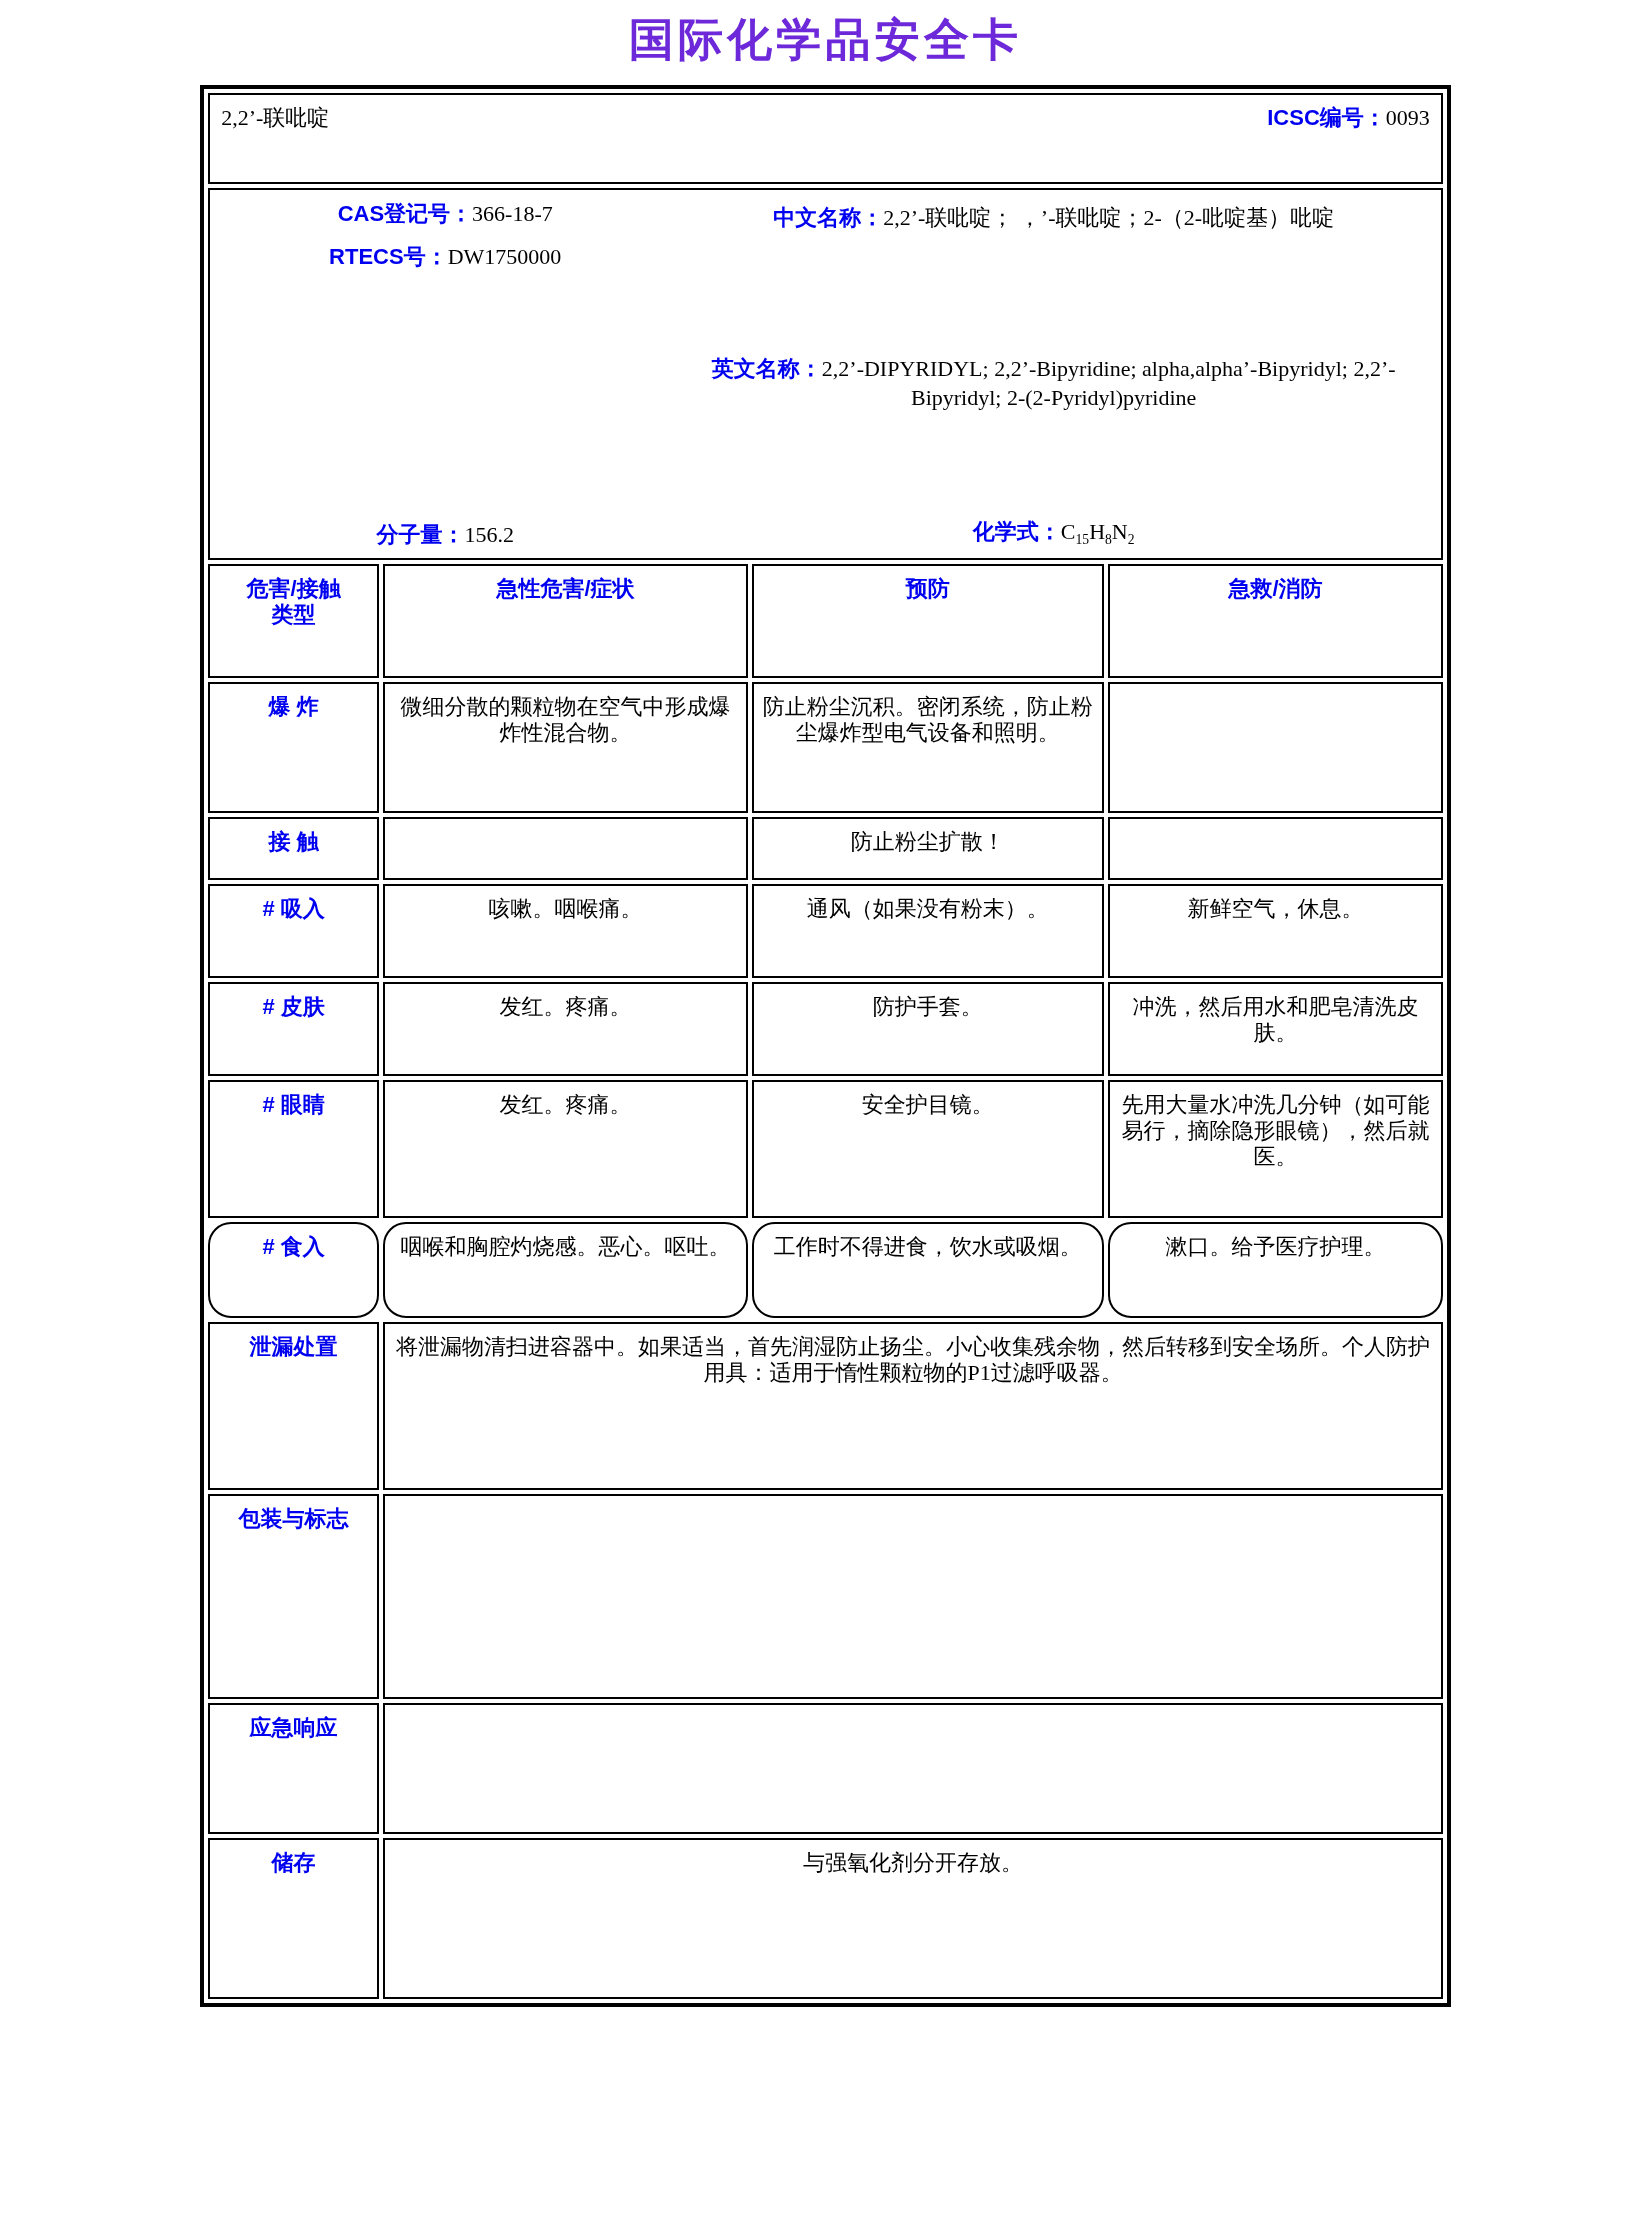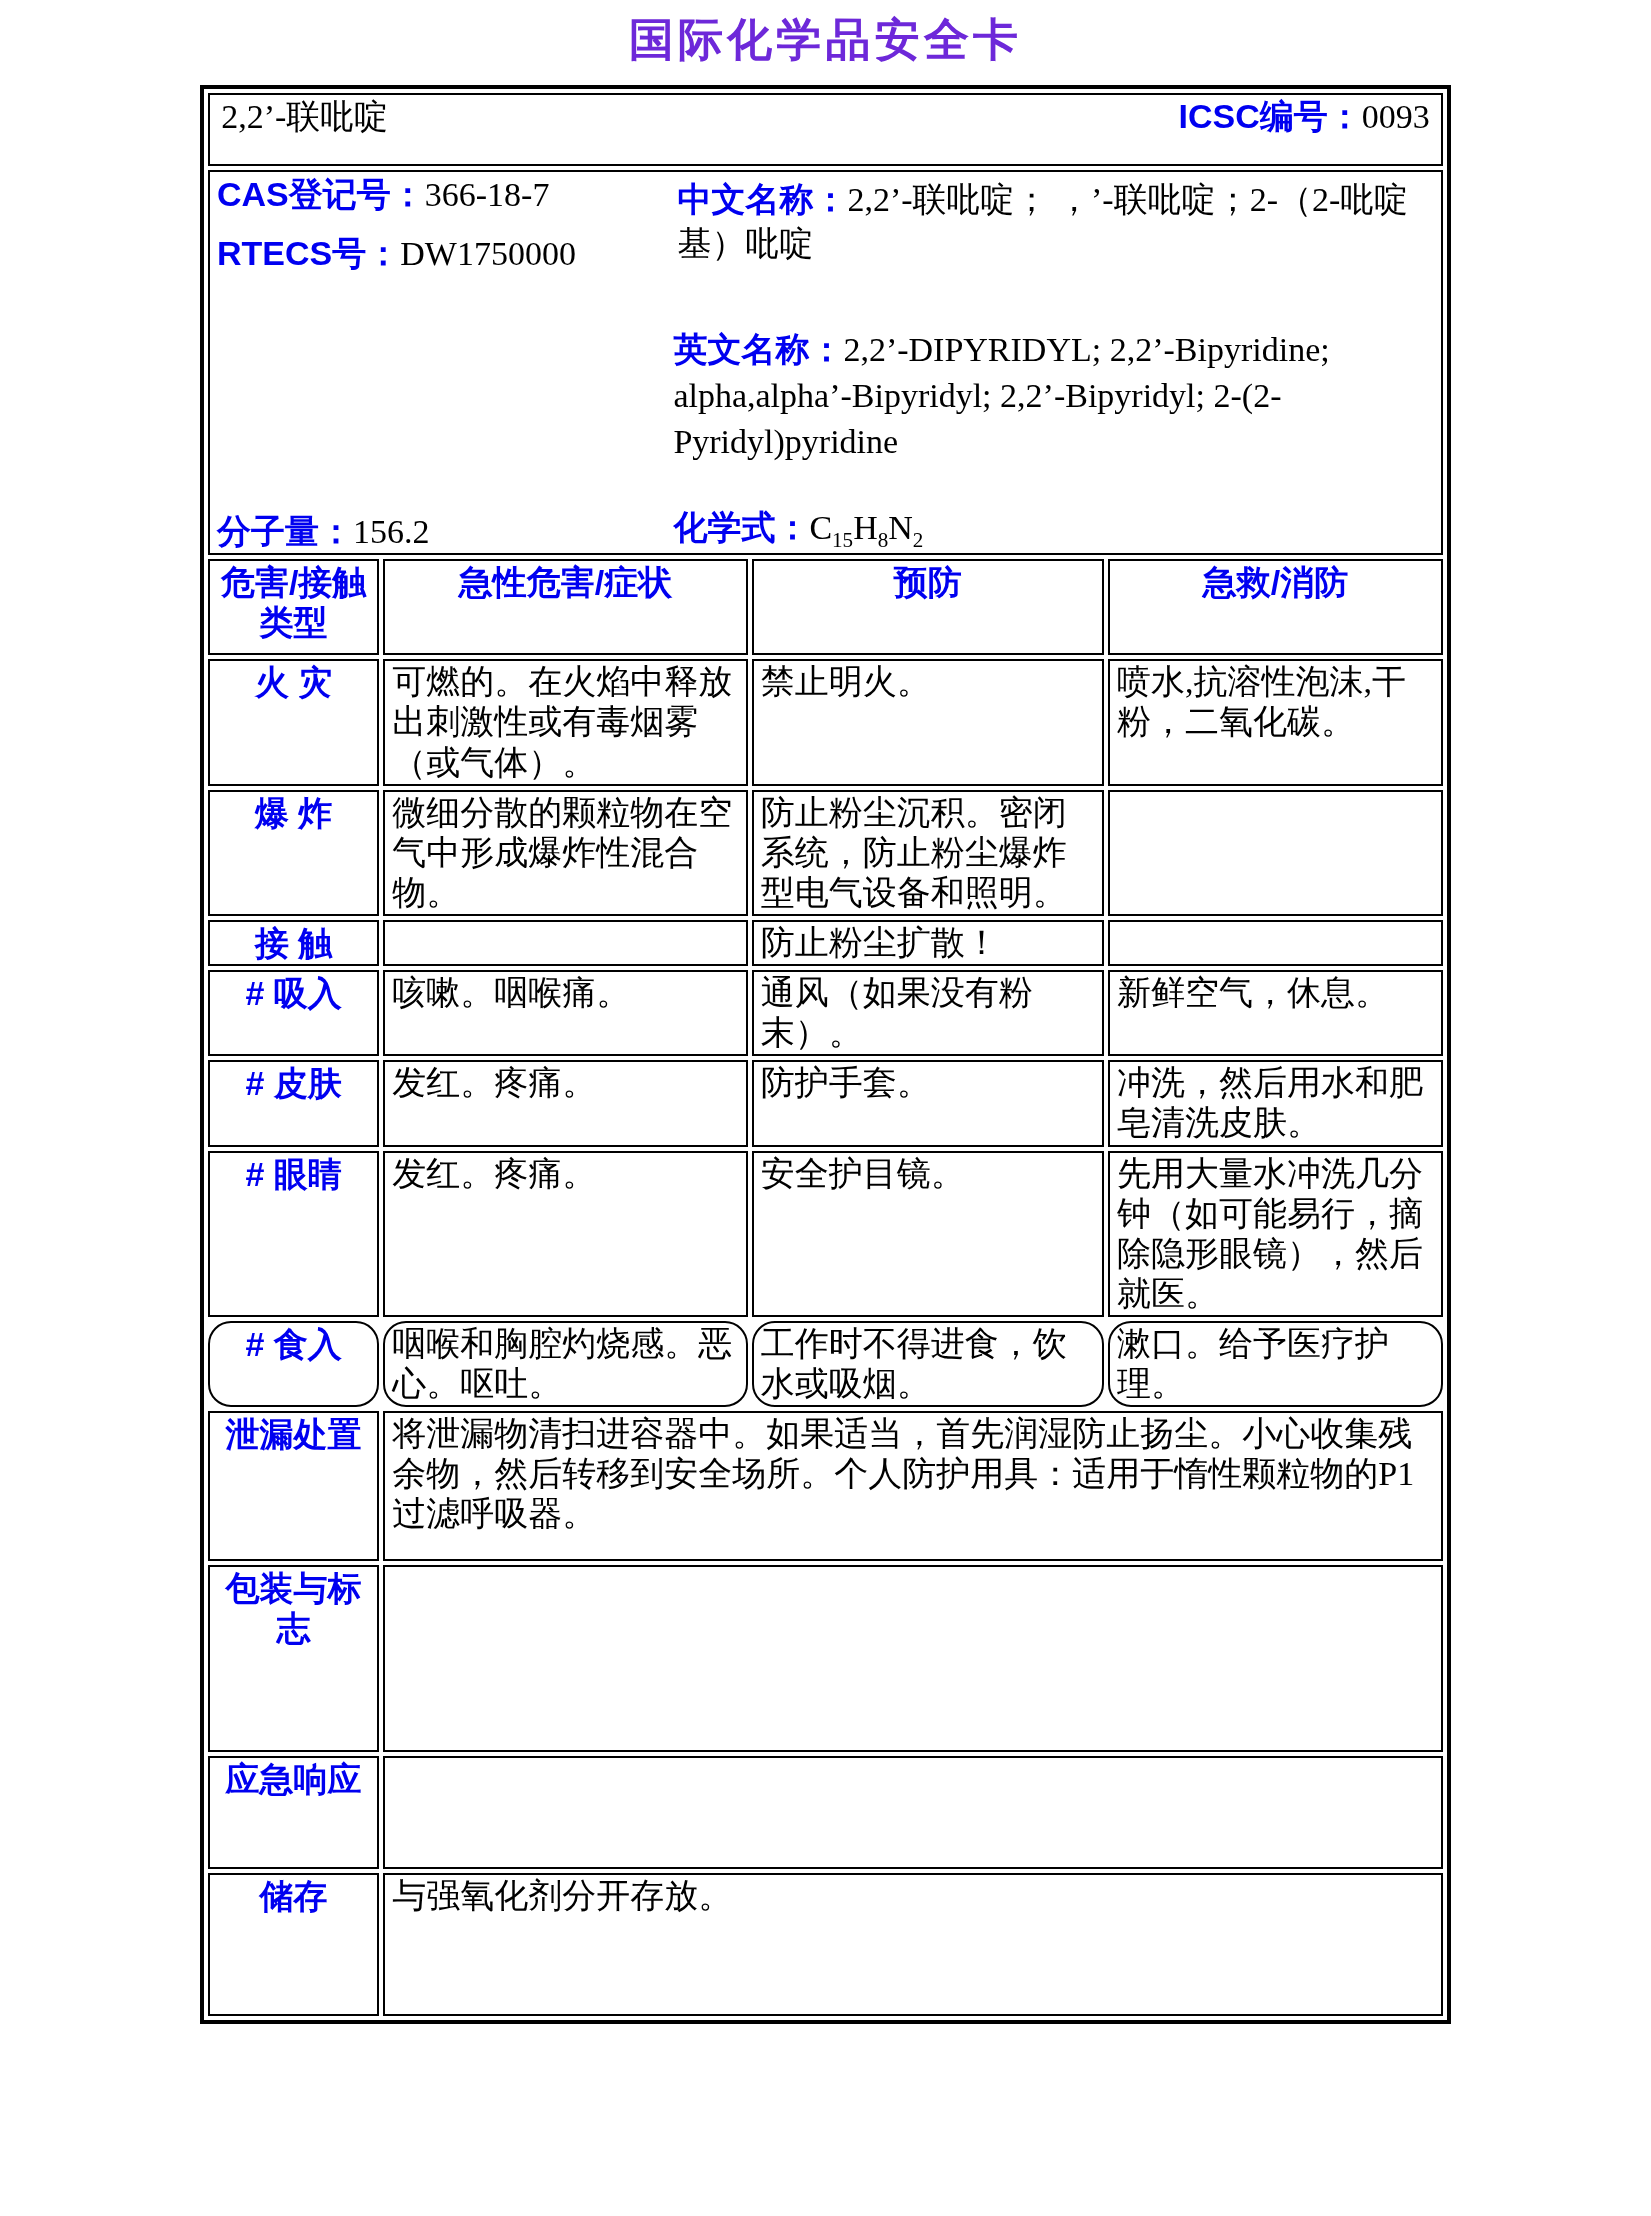--- a/index.html
+++ b/index.html
@@ -24,25 +24,26 @@
     width: 1251px;
     margin: 0 auto;
     border: 4.2px solid #000;
     border-collapse: separate;
     border-spacing: 4.2px;
     background: #fff;
     table-layout: fixed;
   }
   table.card td {
     border: 2.1px solid #000;
-    font-size: 34px;
+    font-size: 22px;
     line-height: 1.18;
     vertical-align: top;
-    padding: 1px 7px;
+    padding: 10px 7px;
     overflow: hidden;
+    text-align: center;
   }
   .lbl {
     font-family: "Liberation Sans", "DejaVu Sans", sans-serif;
     font-weight: bold;
     color: #0000f0;
   }
   
   td.name-cell { height: 67px; vertical-align: middle; }
   .name-row-inner { display: flex; justify-content: space-between; align-items: center; padding: 0 4.2px; }
   
@@ -151,26 +152,20 @@
   <tr>
     <td class="hc">
       <div>危害/接触</div>
       <div>类型</div>
     </td>
     <td class="hc">急性危害/症状</td>
     <td class="hc">预防</td>
     <td class="hc">急救/消防</td>
   </tr>
 
-  <tr class="r-fire">
-    <td class="lc">火 灾</td>
-    <td class="cc">可燃的。在火焰中释放出刺激性或有毒烟雾（或气体）。</td>
-    <td class="cc">禁止明火。</td>
-    <td class="cc">喷水,抗溶性泡沫,干粉，二氧化碳。</td>
-  </tr>
 
   <tr class="r-expl">
     <td class="lc">爆 炸</td>
     <td class="cc">微细分散的颗粒物在空气中形成爆炸性混合物。</td>
     <td class="cc">防止粉尘沉积。密闭系统，防止粉尘爆炸型电气设备和照明。</td>
     <td class="cc"></td>
   </tr>
 
   <tr class="r-exp">
     <td class="lc">接 触</td>

